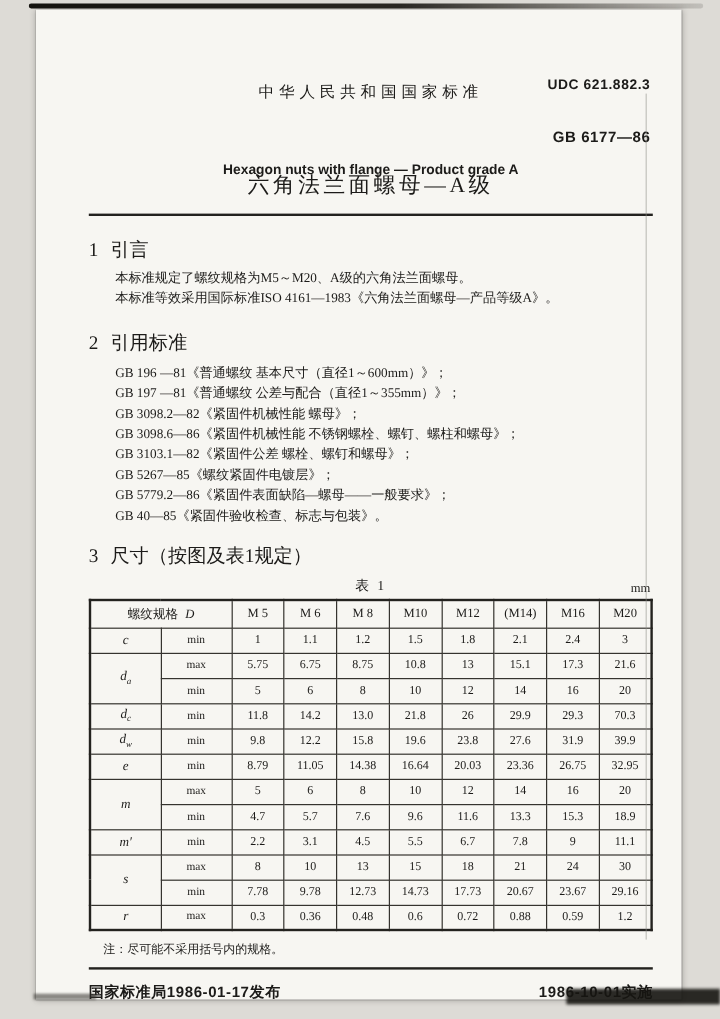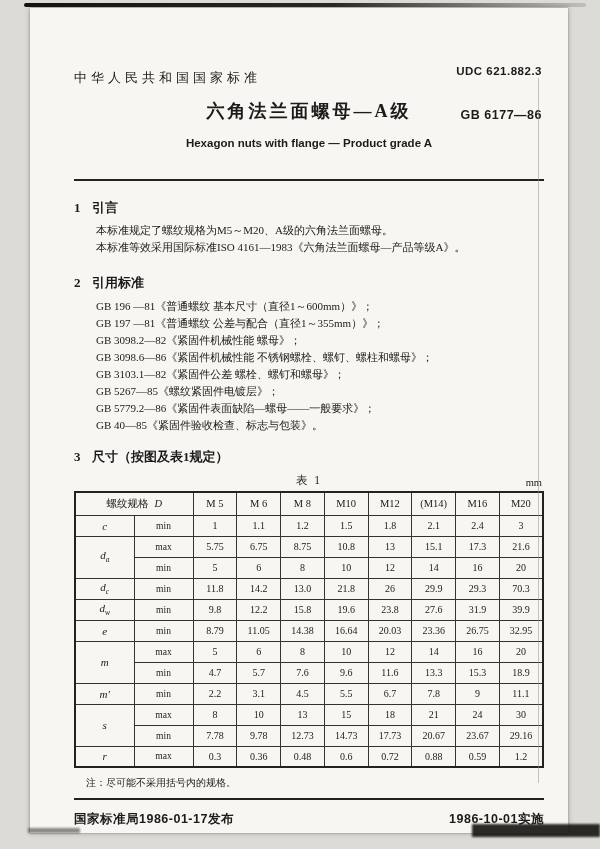--- a/index.html
+++ b/index.html
@@ -31,43 +31,43 @@
   .art-bottom-left {
     position:absolute; left:28px; bottom:16px; width:52px; height:5px;
     background:#33312c; filter:blur(1px); opacity:.55;
   }
   .art-right-edge {
     position:absolute; right:29px; top:70px; bottom:50px; width:1px;
     background:#8f8d88; opacity:.5;
   }
 
   
-  .header-top { margin-top:60px; position:relative; text-align:left; }
+  .header-top { margin-top:60px; position:relative; text-align:center; }
   .std-label { font-size:13px; letter-spacing:4px; }
   .udc {
     position:absolute; right:2px; top:-3px;
     font-family:"Liberation Sans","DejaVu Sans",sans-serif;
     font-weight:700; font-size:11.5px; letter-spacing:.5px;
   }
   .header-title { position:relative; margin-top:12px; text-align:center; height:26px; }
-  .title-cn { font-size:18px; font-weight:700; letter-spacing:3px; display:inline-block; }
+  .title-cn { font-size:18px; font-weight:400; letter-spacing:3px; display:inline-block;margin-top:44px; }
   .std-no {
     position:absolute; right:2px; bottom:3px;
     font-family:"Liberation Sans","DejaVu Sans",sans-serif;
     font-weight:700; font-size:12.5px; letter-spacing:.5px;
   }
   .title-en {
     margin-top:12px; text-align:center;
     font-family:"Liberation Sans","DejaVu Sans",sans-serif;
     font-weight:700; font-size:11.5px;
   }
   .header-rule { margin-top:30px; height:2px; background:#23221f; }
 
   
-  .sec-heading { margin-top:18px; font-weight:700; font-size:13px; }
+  .sec-heading { margin-top:18px; font-weight:400; font-size:16px; }
   .sec-heading.tight { margin-top:14px; }
   .sec-num { display:inline-block; min-width:18px; }
   .para { margin-top:5px; padding-left:22px; font-size:11px; line-height:17px; }
   .para + .para { margin-top:0; }
   .ref-list { margin-top:6px; }
   .ref-line { padding-left:22px; font-size:11px; line-height:17px; }
 
   
   .table-caption-row { margin-top:7px; position:relative; text-align:center; height:16px; font-size:11.5px; }
   .tbl-caption { letter-spacing:2px; }

